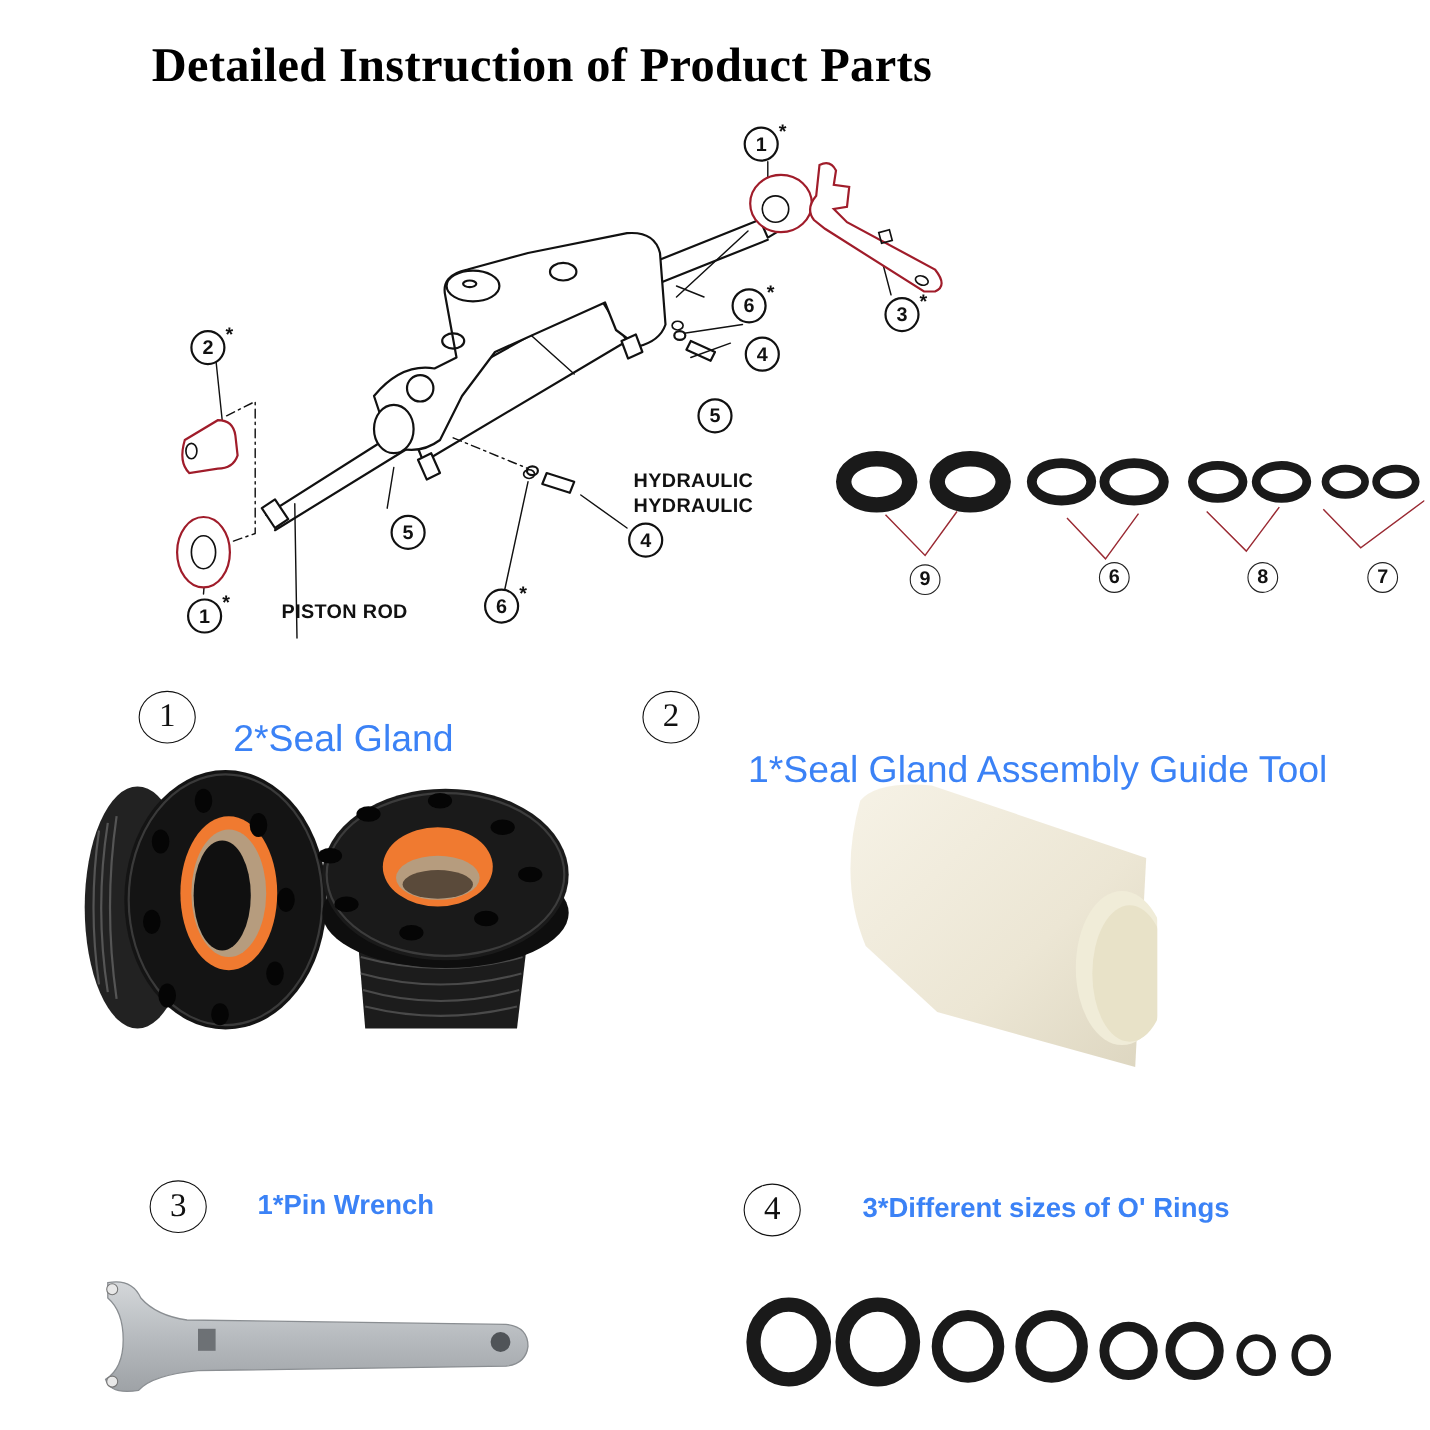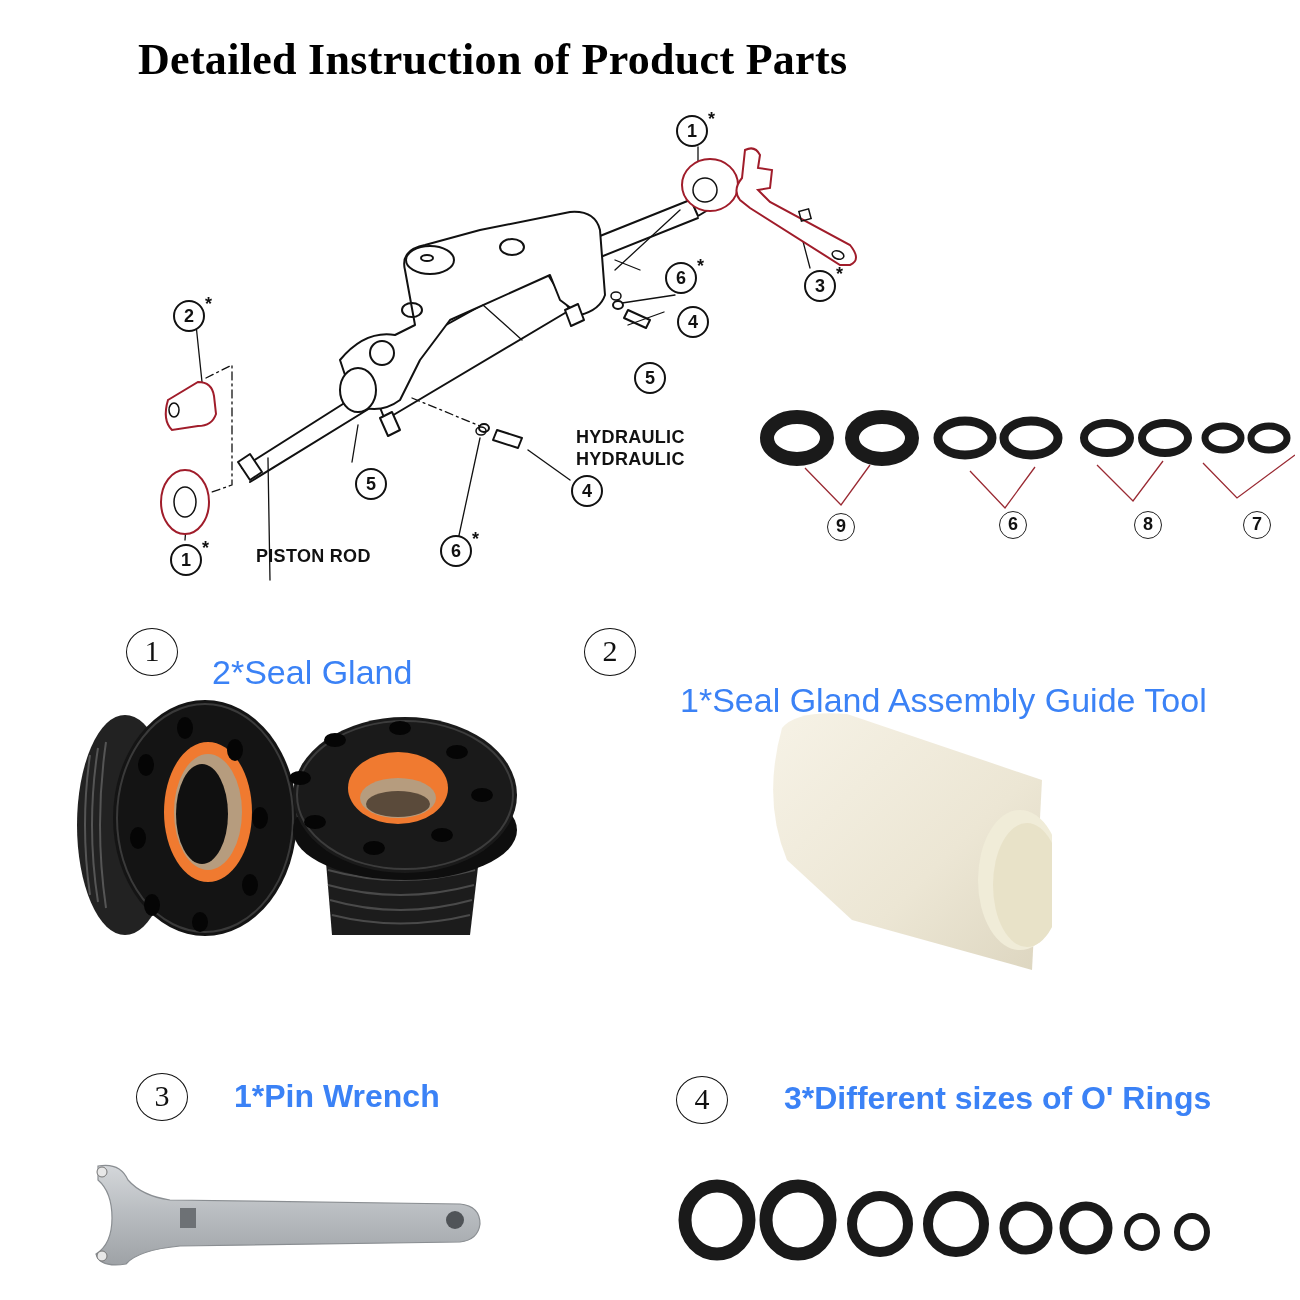--- a/index.html
+++ b/index.html
@@ -38,21 +38,21 @@
 
   .sec-num {
     position: absolute; width: 52px; height: 48px; border: 1.5px solid #111; border-radius: 50%;
     font-family: "Liberation Serif", serif; font-size: 30px; line-height: 44px;
     text-align: center; color: #111;
   }
   .sec-label {
     position: absolute; font-family: Liberation Sans, sans-serif; font-size: 34px;
     line-height: 40px; color: #3b82f6; white-space: nowrap;
   }
-  .sec-label.bold { font-weight: bold; font-size: 32px; }
+  .sec-label.bold { font-weight: bold; font-size: 25px; }
 
   .photo { position: absolute; }
 </style>
 </head>
 <body>
 
 <div class="title">Detailed Instruction of Product Parts</div>
 
 <div class="diagram">
   <svg width="760" height="490" viewBox="0 0 760 490">

